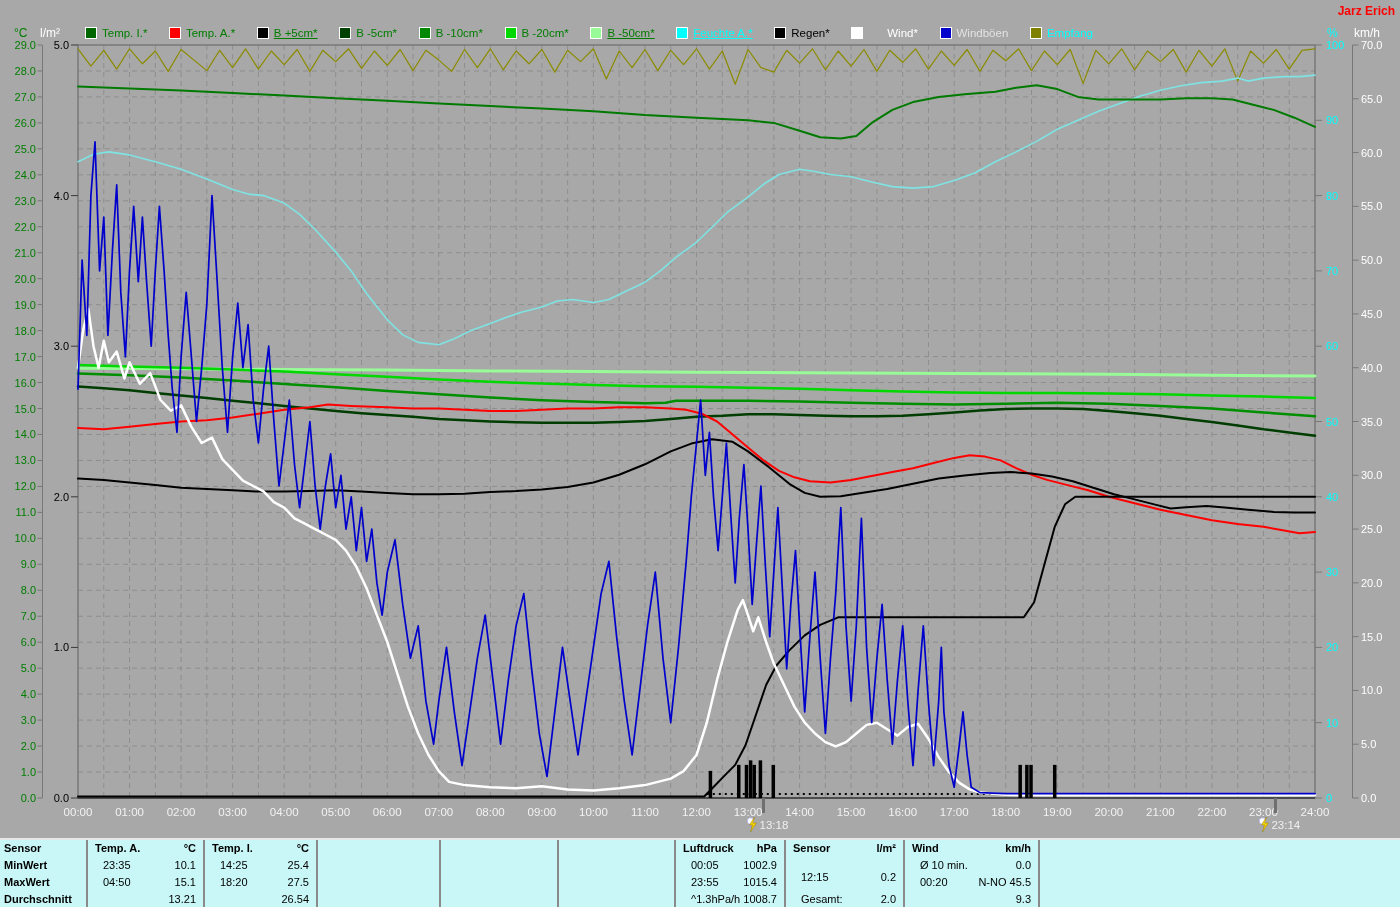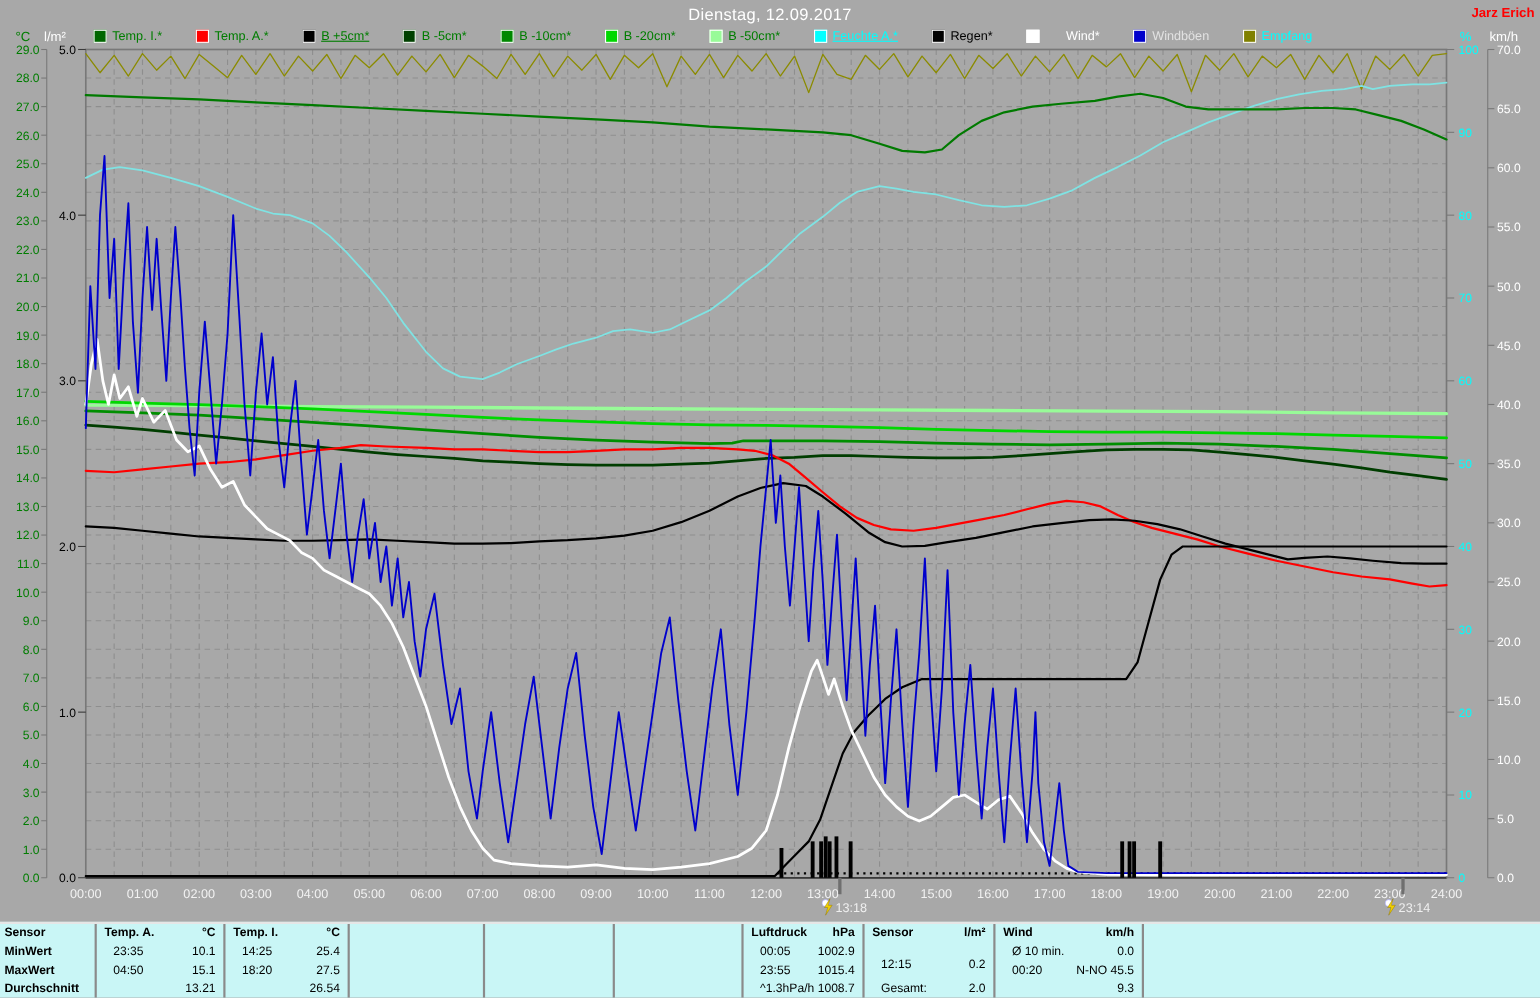--- a/index.html
+++ b/index.html
@@ -6,21 +6,21 @@
   .app{position:relative;width:1400px;height:907px;background:#a8a8a8;
        font-family:"Liberation Sans",sans-serif;overflow:hidden;}
   .title{position:absolute;top:5px;left:0;right:0;text-align:center;
          color:#ffffff;font-size:15px;letter-spacing:.3px;}
   .watermark{position:absolute;top:4px;right:5px;color:#ff0000;font-size:12px;font-weight:bold;}
   .corner{position:absolute;top:26px;font-size:12px;}
   .corner.tempc{left:14px;color:#007d00;}
   .corner.lm2{left:40px;color:#ffffff;}
   .corner.pct{left:1327px;color:#00ffff;}
   .corner.kmh{left:1354px;color:#ffffff;}
-  .legend{position:absolute;top:27px;left:85px;width:1108px;display:flex;
+  .legend{position:absolute;top:27px;left:85px;width:1008px;display:flex;
           justify-content:space-between;align-items:center;}
   .legend-item{display:flex;align-items:center;font-size:11.5px;white-space:nowrap;cursor:default;}
   .legend-item .sw{width:10px;height:10px;border:1px solid #ffffff;margin-right:5px;flex:0 0 auto;}
   svg.chart{position:absolute;top:0;left:0;}
   .datatable{position:absolute;top:838px;left:0;width:1400px;height:69px;
              background:#c9f6f6;border-top:2px solid #e6e6e6;display:flex;}
   .tcol{box-sizing:border-box;border-right:2px solid #8a8a8a;height:100%;
         display:flex;flex-direction:column;justify-content:space-between;
         padding:1px 0 2px 0;}
   .tcol:last-child{border-right:none;}
@@ -28,21 +28,20 @@
         line-height:15px;padding:0 7px;}
   .trow .l{padding-left:8px;}
   .trow.hdr{font-weight:bold;}
   .trow.hdr .l{padding-left:0;}
   .tcol.first .trow{font-weight:bold;padding-left:4px;}
 </style>
 </head>
 <body>
 
 <div class="app">
-  <div class="title">Dienstag, 12.09.2017</div>
   <div class="watermark">Jarz Erich</div>
 
   <div class="corner tempc">°C</div>
   <div class="corner lm2">l/m²</div>
   <div class="corner pct">%</div>
   <div class="corner kmh">km/h</div>
 
   <div class="legend" id="legend">
       <div class="legend-item">
         <span class="sw" style="background: rgb(0, 102, 0);"></span>
@@ -63,21 +62,21 @@
       <div class="legend-item">
         <span class="sw" style="background: rgb(0, 136, 0);"></span>
         <span style="color: rgb(0, 125, 0);">B -10cm*</span>
       </div>
       <div class="legend-item">
         <span class="sw" style="background: rgb(0, 216, 0);"></span>
         <span style="color: rgb(0, 125, 0);">B -20cm*</span>
       </div>
       <div class="legend-item">
         <span class="sw" style="background: rgb(152, 251, 152);"></span>
-        <span style="color: rgb(0, 125, 0);">B -50cm*</span>
+        <span style="color: rgb(0, 125, 0); text-decoration: underline;">B -50cm*</span>
       </div>
       <div class="legend-item">
         <span class="sw" style="background: rgb(0, 255, 255);"></span>
         <span style="color: rgb(0, 255, 255); text-decoration: underline;">Feuchte A.*</span>
       </div>
       <div class="legend-item">
         <span class="sw" style="background: rgb(0, 0, 0);"></span>
         <span style="color: rgb(0, 0, 0);">Regen*</span>
       </div>
       <div class="legend-item">

